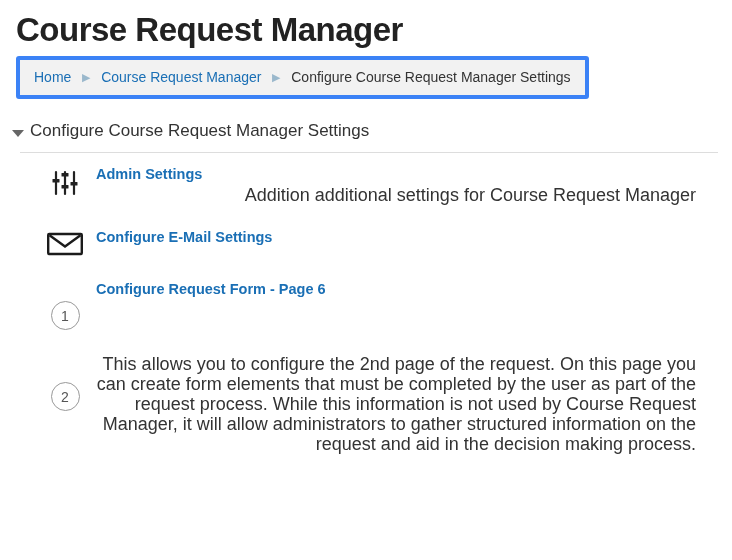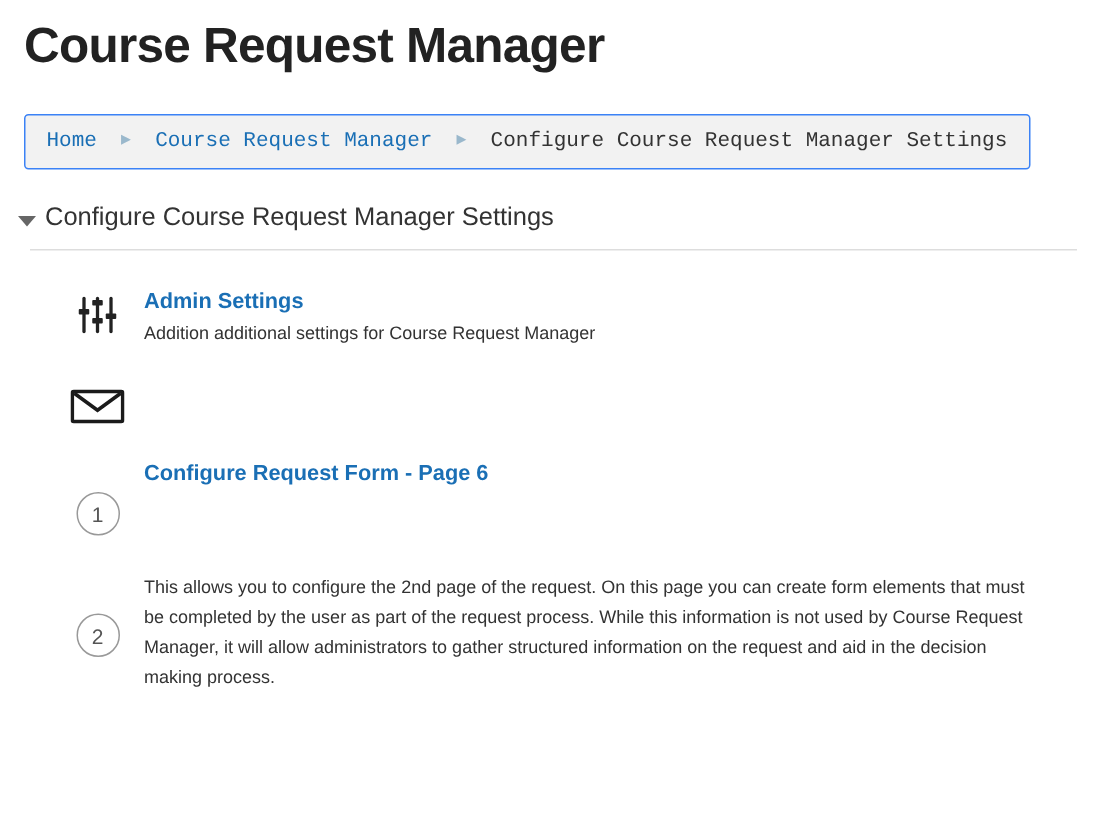--- a/index.html
+++ b/index.html
@@ -22,30 +22,29 @@
   .page-title {
     font-size: 33px;
     font-weight: bold;
     color: #222222;
     letter-spacing: -0.5px;
     padding: 8px 0 0 16px;
     margin: 0;
     line-height: 44px;
   }
   .breadcrumb {
-    margin: 24px 16px 0 16px;
+    margin: 4px 16px 0 16px;
     background: #f2f2f2;
-    border: 1px solid #3b82f6;
+    border: 4px solid #3b82f6;
     border-radius: 3px;
     display: inline-block;
     padding: 9px 14px;
     font-size: 14px;
     line-height: 16px;
     white-space: nowrap;
-    font-family: Liberation Mono, monospace;
   }
   .breadcrumb a {
     color: #1a6fb5;
     text-decoration: none;
   }
   .breadcrumb .crumb-current {
     color: #333333;
   }
   .crumb-sep {
     display: inline-block;
@@ -74,21 +73,21 @@
   }
   .section-title {
     font-size: 17px;
     color: #333333;
   }
   .divider {
     margin: 11px 14px 0 20px;
     border-top: 1px solid #dddddd;
   }
   .items {
-    margin: 26px 0 0 0;
+    margin: 13px 0 0 0;
   }
   .item {
     display: flex;
     align-items: flex-start;
     padding: 0 20px 0 42px;
     margin-bottom: 24px;
   }
   .item-icon {
     width: 46px;
     flex: 0 0 46px;
@@ -103,24 +102,25 @@
   }
   .item-title {
     display: block;
     color: #1a6fb5;
     font-weight: bold;
     font-size: 14.5px;
     text-decoration: none;
     margin-bottom: 3px;
   }
   .item-desc {
-    font-size: 12px;
+    font-size: 18px;
     line-height: 20px;
     color: #333333;
     max-width: 600px;
+    text-align: right;
   }
   .num-circle {
     width: 27px;
     height: 27px;
     border: 1px solid #999999;
     border-radius: 50%;
     display: flex;
     align-items: center;
     justify-content: center;
     font-size: 14px;
@@ -180,20 +180,21 @@
     </div>
 
     <div class="item">
       <div class="item-icon icon-envelope">
         <svg width="36" height="26" viewBox="0 0 36 26" aria-hidden="true">
           <rect x="1.2" y="3" width="33.6" height="20" rx="1" fill="#ffffff" stroke="#1b1b1b" stroke-width="2.4"></rect>
           <path d="M2.5 4.2 L18 15.5 L33.5 4.2" fill="none" stroke="#1b1b1b" stroke-width="2.4"></path>
         </svg>
       </div>
       <div class="item-body">
+        <a href="#" class="item-title">Configure E-Mail Settings</a>
       </div>
     </div>
 
     <div class="item two-line">
       <div class="item-icon">
         <span class="num-circle">1</span>
       </div>
       <div class="item-body">
         <a href="#" class="item-title">Configure Request Form - Page 6</a>
       </div>

